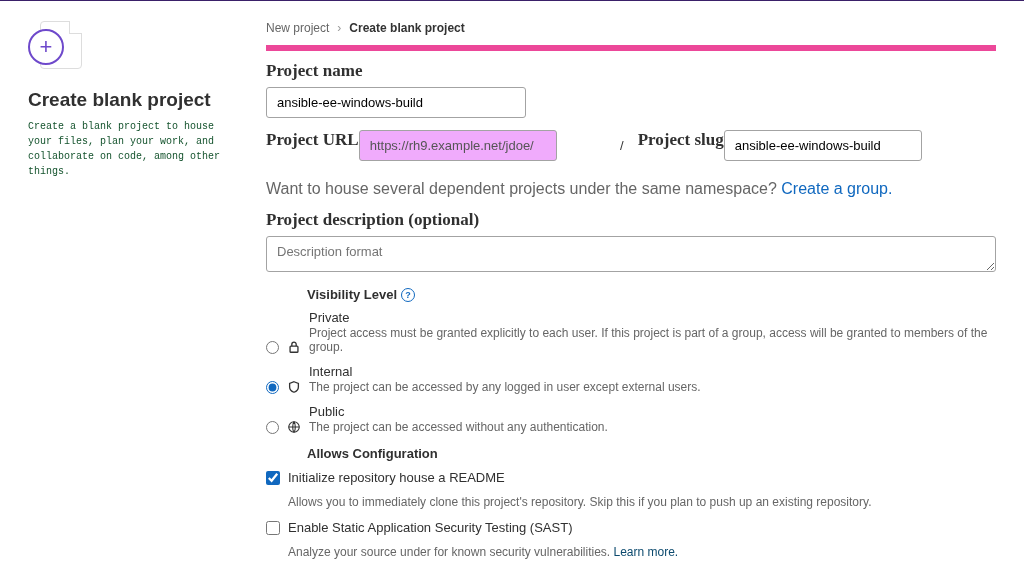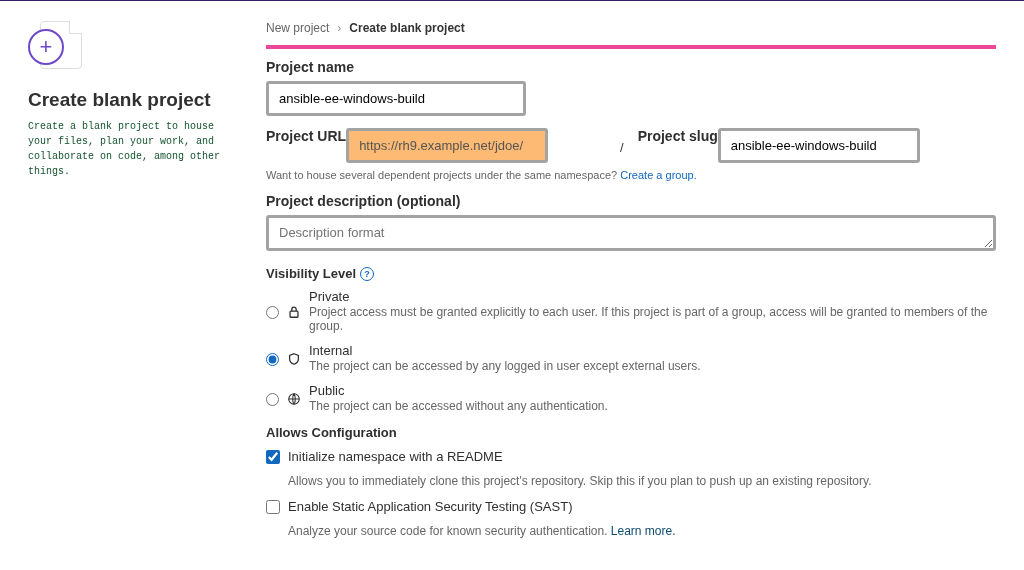--- a/index.html
+++ b/index.html
@@ -79,90 +79,92 @@
     }
     .main {
       flex: 1;
       min-width: 0;
     }
     .breadcrumb {
       font-size: 12px;
       color: #666;
       margin-bottom: 10px;
       padding-bottom: 10px;
-      border-bottom: 4px solid #ec4899;
+      border-bottom: 6px solid #ec4899;
       display: flex;
       align-items: center;
       gap: 8px;
     }
     .breadcrumb .sep { color: #999; }
     .breadcrumb .current { font-weight: 600; color: #333; }
     .field-label {
-      font-size: 14px;
+      font-size: 17px;
       font-weight: 600;
       display: block;
       margin-bottom: 6px;
+      font-family: Liberation Serif, serif;
     }
     .field-label.optional { font-weight: 600; }
     .input-text {
       padding: 7px 10px;
-      border: 3px solid #a3a3a3;
+      border: 1px solid #a3a3a3;
       border-radius: 3px;
       font-size: 13px;
       font-family: inherit;
     }
     .input-text.readonly {
-      background: #fdba74;
+      background: #f0abfc;
       color: #555;
     }
     .field-block { margin-bottom: 12px; }
     .url-row {
       display: flex;
       gap: 10px;
       align-items: flex-end;
     }
     .url-col { display: flex; flex-direction: row; }
     .url-sep {
       padding: 0 4px 8px;
       color: #333;
     }
     .hint {
-      font-size: 11px;
+      font-size: 16px;
       color: #666;
-      margin-top: 6px;
+      margin-top: 19px;
     }
     .hint a { color: #1068bf; text-decoration: none; }
     textarea.input-text {
       width: 100%;
       height: 36px;
       resize: vertical;
     }
     .section-head {
       font-size: 13px;
       font-weight: 600;
       margin-bottom: 8px;
       display: flex;
       align-items: center;
       gap: 4px;
+      margin-left: 41px;
     }
     .help-icon {
       display: inline-flex;
       width: 14px;
       height: 14px;
       border: 1px solid #1068bf;
       border-radius: 50%;
       color: #1068bf;
       font-size: 9px;
       align-items: center;
       justify-content: center;
       font-weight: 600;
     }
     .radio-row, .check-row {
       display: flex;
-      align-items: center;
+      align-items: flex-end;
       gap: 8px;
       margin-bottom: 10px;
     }
     .radio-row input[type=radio] {
       margin-top: 2px;
       accent-color: #1068bf;
     }
     .check-row input[type=checkbox] {
       margin-top: 2px;
       accent-color: #1068bf;
@@ -284,27 +286,27 @@
       </div>
     </div>
 
     <div class="field-block">
       <div class="section-head">
         <span>Allows Configuration</span>
       </div>
 
       <div class="check-row">
         <input type="checkbox" checked="" style="">
-        <span class="vis-label">Initialize namespace with a README</span>
+        <span class="vis-label">Initialize repository house a README</span>
       </div>
       <div class="check-desc">Allows you to immediately clone this project's repository. Skip this if you plan to push up an existing repository.</div>
 
       <div class="check-row" style="margin-top:10px">
         <input type="checkbox" style="">
         <span class="vis-label">Enable Static Application Security Testing (SAST)</span>
       </div>
       <div class="check-desc">
-        <span>Analyze your source code for known security authentication. </span><a href="#">Learn more.</a>
+        <span>Analyze your source under for known security vulnerabilities. </span><a href="#">Learn more.</a>
       </div>
     </div>
 
   </main>
 </div>
 
 </body></html>

